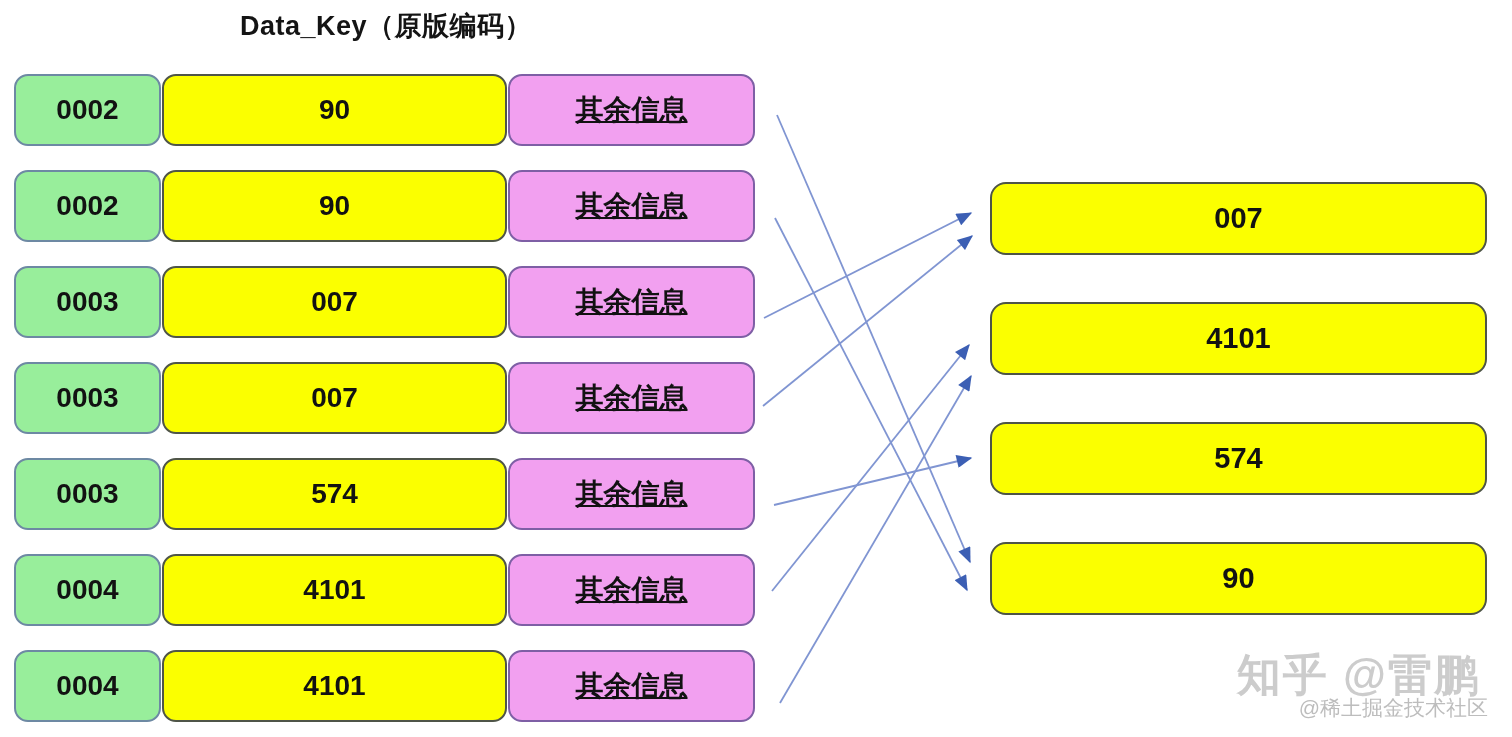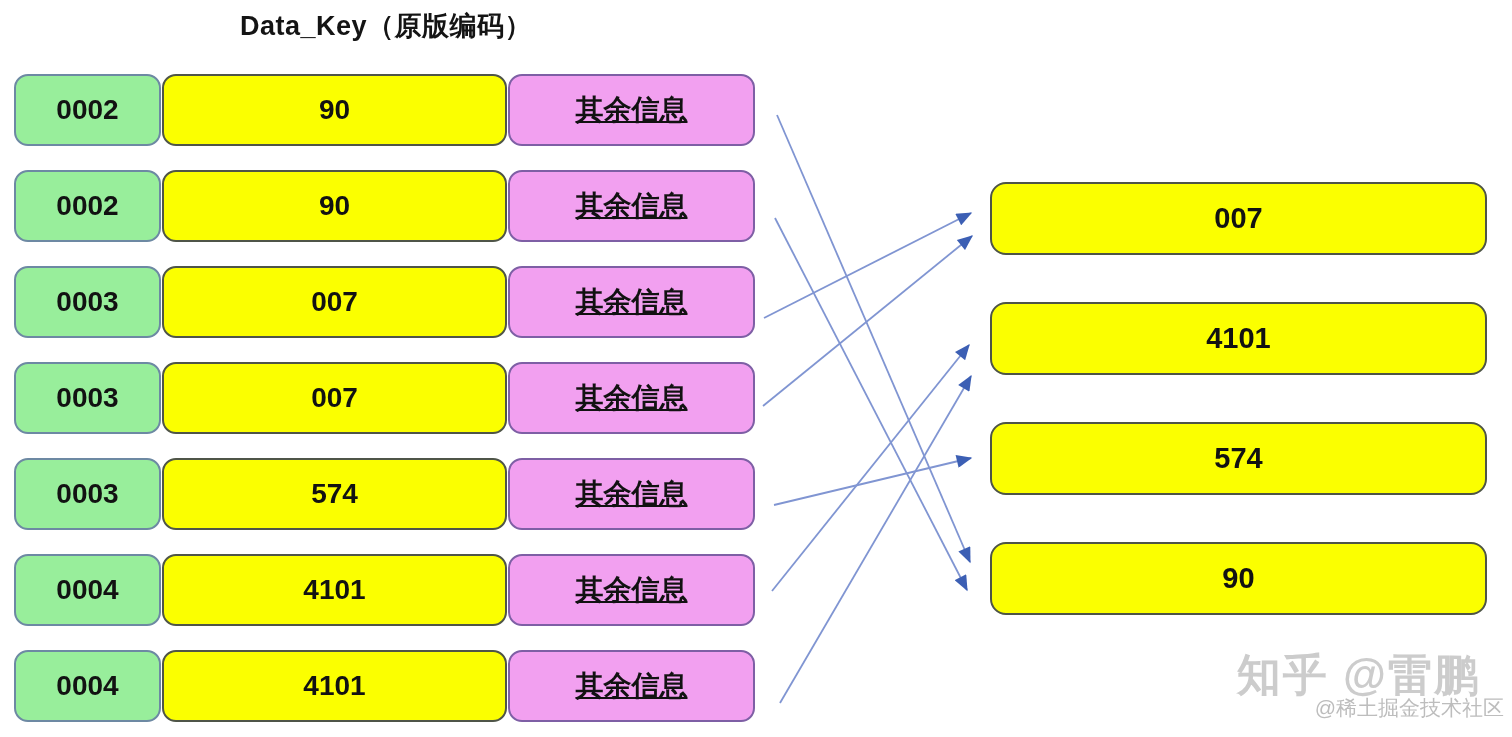--- a/index.html
+++ b/index.html
@@ -27,21 +27,21 @@
   .meta-box { height: 73px; background: var(--yellow-fill);
               border: 2px solid var(--meta-border); border-radius: 16px;
               display: flex; align-items: center; justify-content: center;
               font-weight: bold; font-size: 29px; color: #121212; }
 
   #arrow-layer { position: absolute; left: 0; top: 0; width: 1512px; height: 737px; }
   #arrow-layer line { stroke: var(--arrow-line); stroke-width: 1.8; }
 
   .watermark-1 { position: absolute; top: 646px; right: 32px; font-size: 44px;
                  font-weight: bold; color: var(--wm-big); letter-spacing: 2px; }
-  .watermark-2 { position: absolute; top: 694px; right: 8px; font-size: 21px;
+  .watermark-2 { position: absolute; top: 694px; right: 24px; font-size: 21px;
                  color: var(--wm-small); }
 </style>
 </head>
 <body>
 
 <div class="canvas">
 
   <div class="title title-left">Data_Key（原版编码）</div>
 
   <svg id="arrow-layer" viewBox="0 0 1512 737" xmlns="http://www.w3.org/2000/svg">

